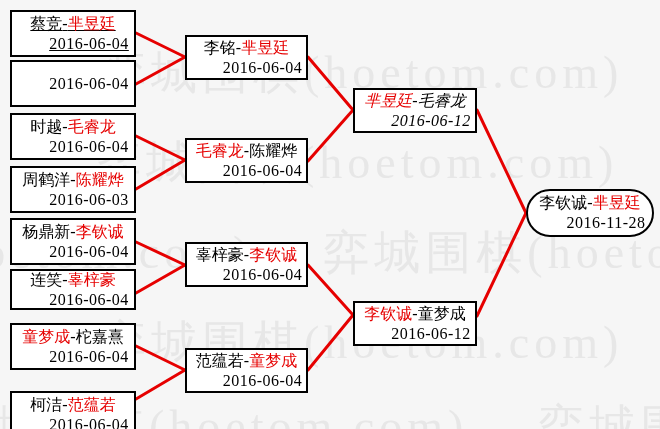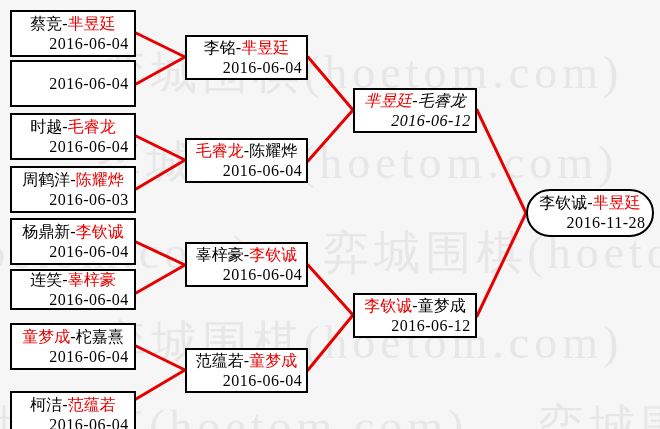--- a/index.html
+++ b/index.html
@@ -55,21 +55,21 @@
     <line class="connector" x1="136" y1="346" x2="185" y2="370"></line>
     <line class="connector" x1="136" y1="399" x2="185" y2="370"></line>
     <line class="connector" x1="308" y1="57" x2="353" y2="110"></line>
     <line class="connector" x1="308" y1="161" x2="353" y2="110"></line>
     <line class="connector" x1="308" y1="265" x2="353" y2="315"></line>
     <line class="connector" x1="308" y1="370" x2="353" y2="315"></line>
     <line class="connector" x1="477" y1="110" x2="526" y2="213"></line>
     <line class="connector" x1="477" y1="316" x2="526" y2="213"></line>
   </svg>
 
-  <div class="match" style="left:10px;top:10px;width:126px;height:47px;">
+  <div class="match" style="left:10px;top:10px;width:126px;height:47px;text-decoration:underline;">
     <div class="names"><span class="pname">蔡竞</span><span class="sep">-</span><span class="pname win">芈昱廷</span></div>
     <div class="date">2016-06-04</div>
   </div>
   <div class="match" style="left:10px;top:60px;width:126px;height:47px;">
     <div class="date">2016-06-04</div>
   </div>
   <div class="match" style="left:10px;top:113px;width:126px;height:47px;">
     <div class="names"><span class="pname">时越</span><span class="sep">-</span><span class="pname win">毛睿龙</span></div>
     <div class="date">2016-06-04</div>
   </div>
@@ -108,21 +108,21 @@
   </div>
   <div class="match" style="left:185px;top:348px;width:123px;height:45px;">
     <div class="names"><span class="pname">范蕴若</span><span class="sep">-</span><span class="pname win">童梦成</span></div>
     <div class="date">2016-06-04</div>
   </div>
 
   <div class="match" style="left:353px;top:88px;width:124px;height:45px;font-style:italic;">
     <div class="names"><span class="pname win">芈昱廷</span><span class="sep">-</span><span class="pname">毛睿龙</span></div>
     <div class="date">2016-06-12</div>
   </div>
-  <div class="match" style="left:353px;top:293px;width:124px;height:45px;">
+  <div class="match" style="left:353px;top:301px;width:124px;height:45px;">
     <div class="names"><span class="pname win">李钦诚</span><span class="sep">-</span><span class="pname">童梦成</span></div>
     <div class="date">2016-06-12</div>
   </div>
 
   <div class="match" style="left:526px;top:189px;width:128px;height:48px;border-radius:24px;">
     <div class="names"><span class="pname">李钦诚</span><span class="sep">-</span><span class="pname win">芈昱廷</span></div>
     <div class="date">2016-11-28</div>
   </div>
 
 </div>

